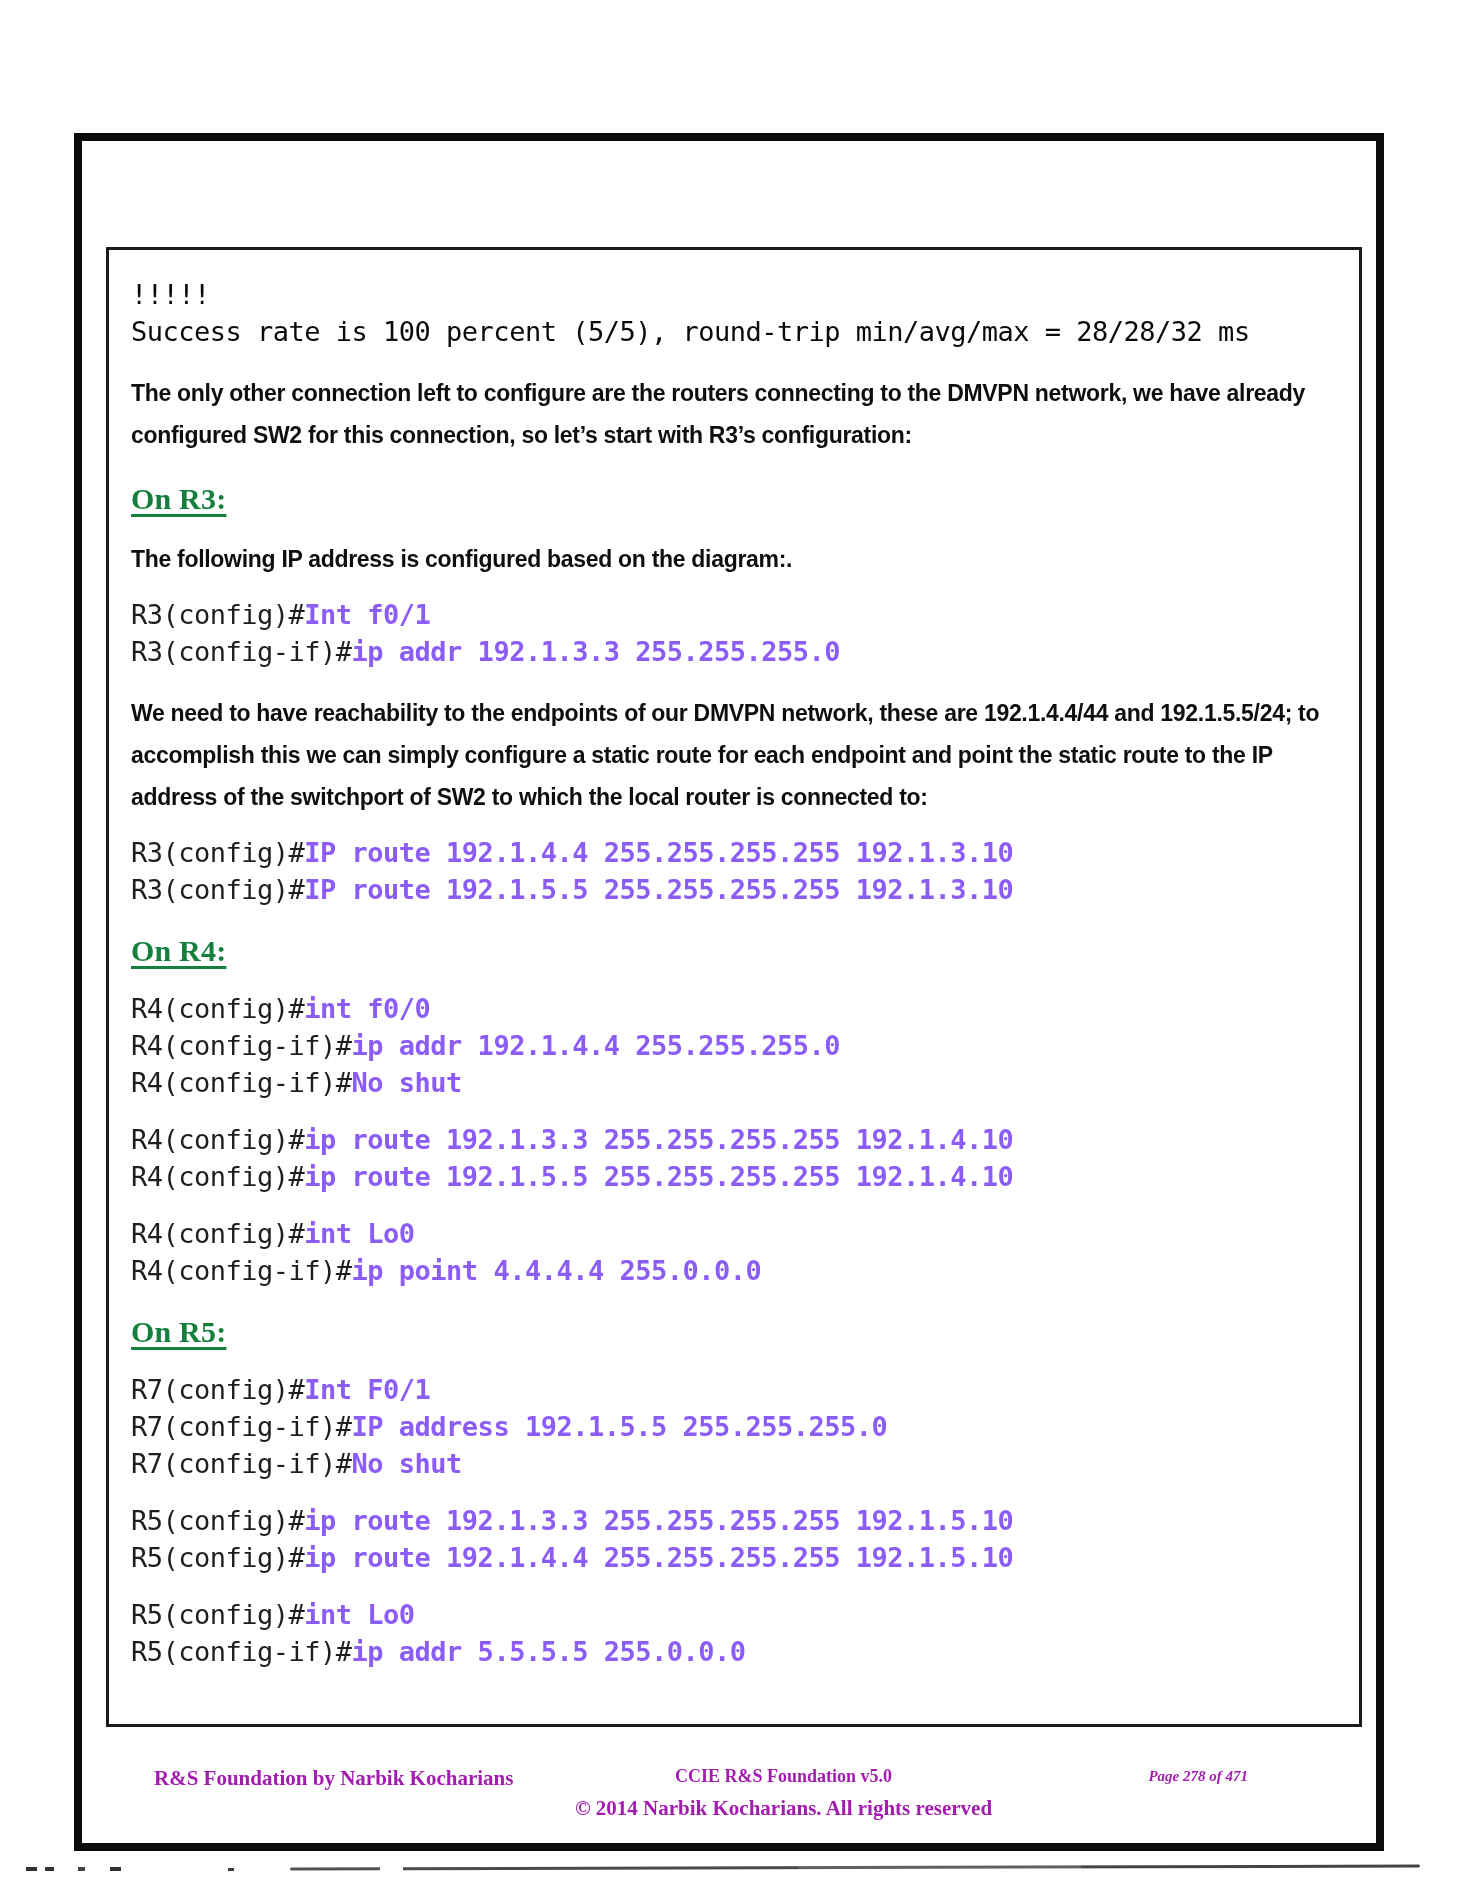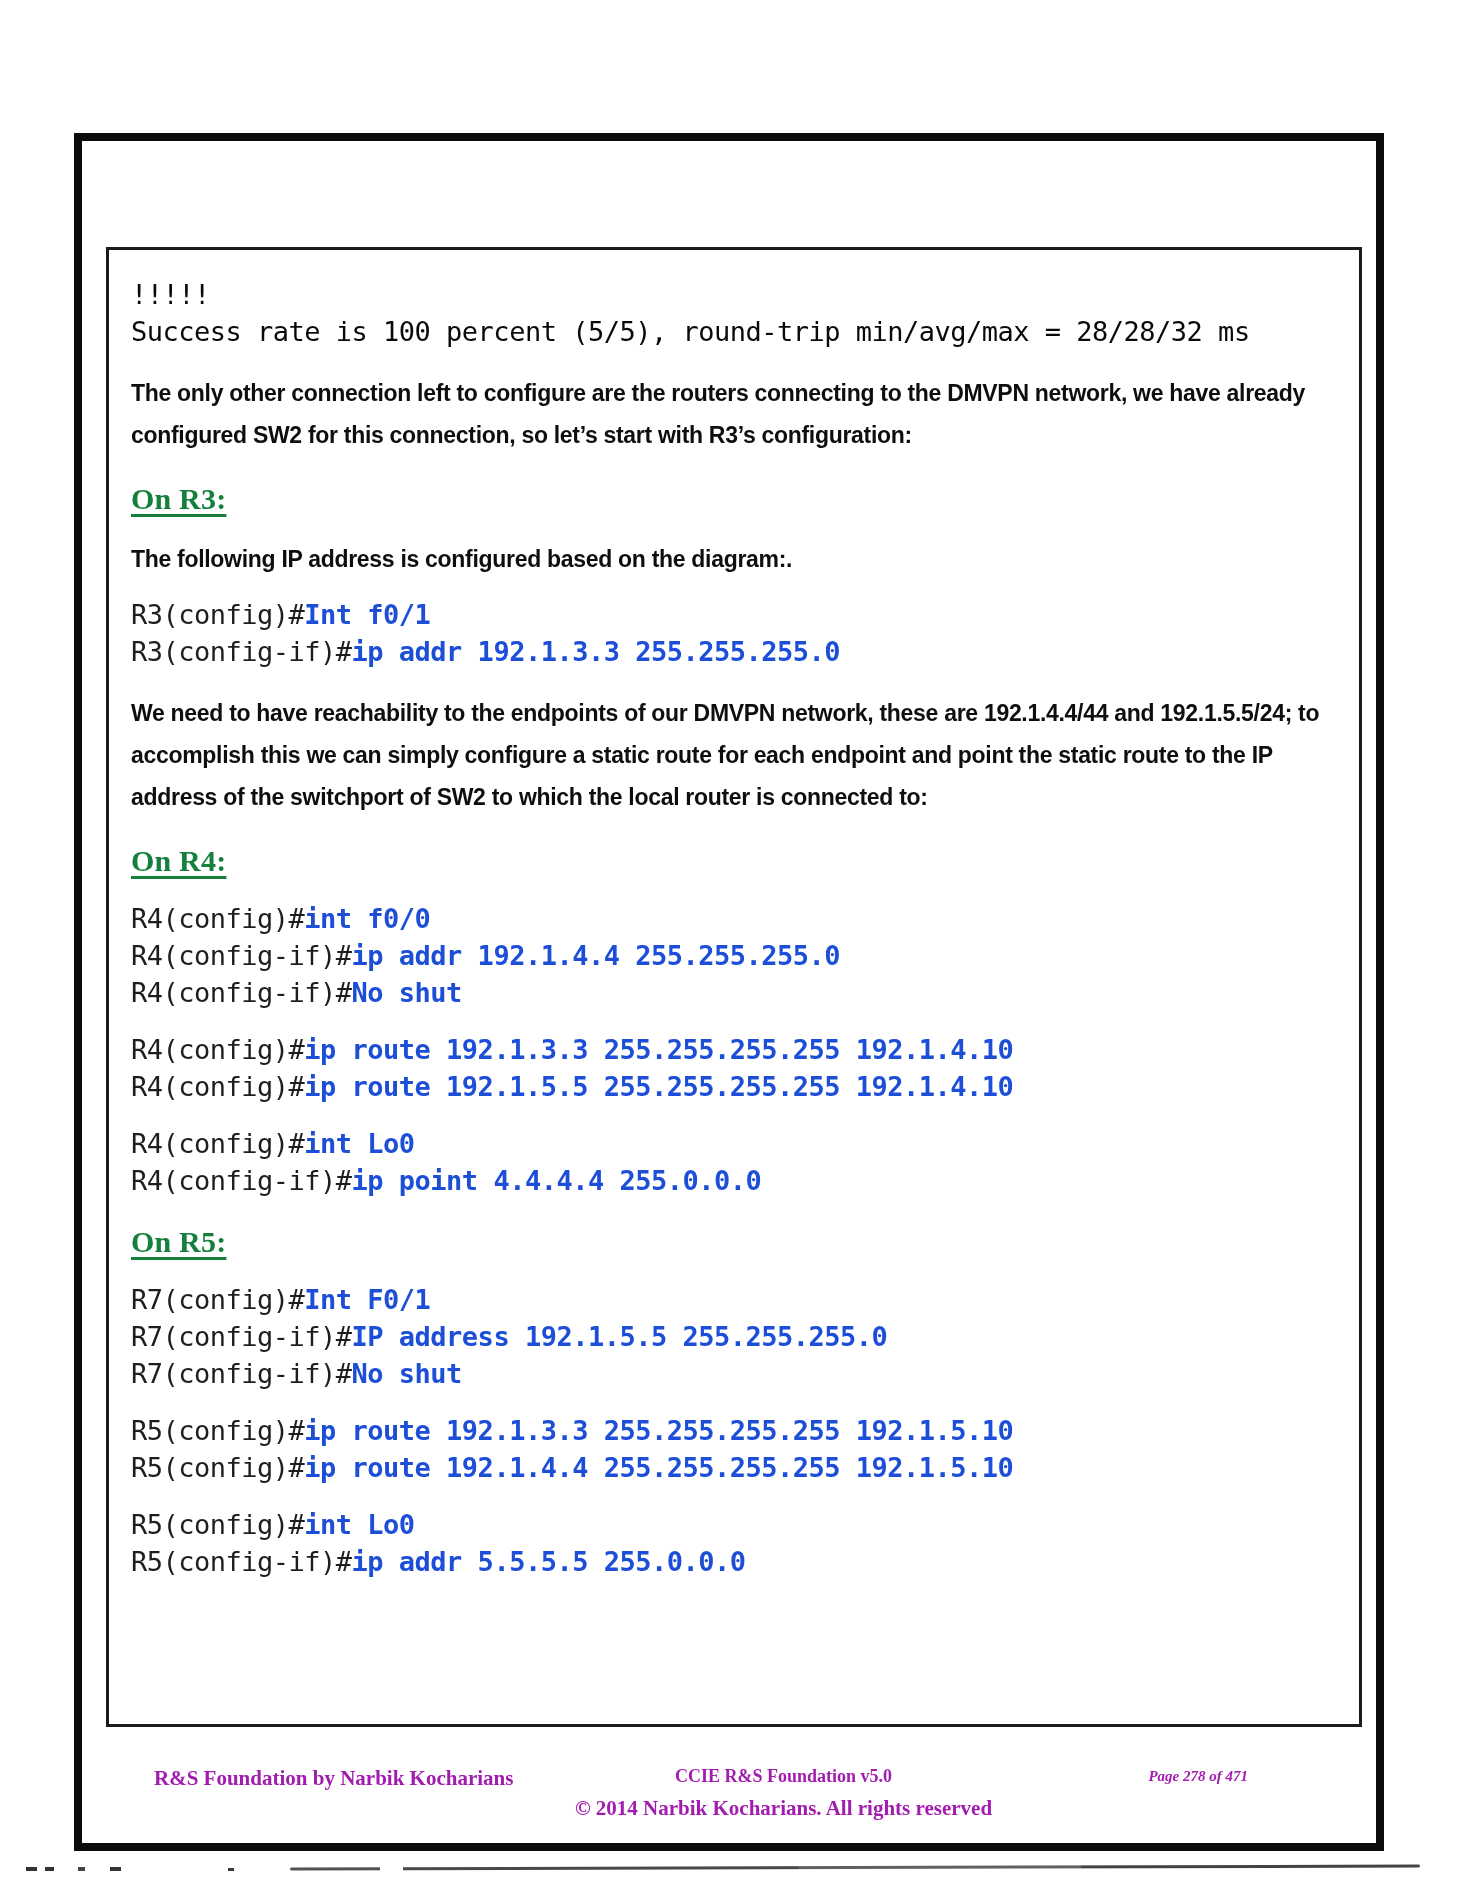--- a/index.html
+++ b/index.html
@@ -23,21 +23,21 @@
   .block-heading{margin-top:26px;}
   .block-paragraph + .block-commands{margin-top:16px;}
   .block-commands + .block-commands{margin-top:20px;}
 
   .console-line{
     font-family:"DejaVu Sans Mono",monospace;
     font-size:27px;line-height:37px;letter-spacing:-0.5px;
     color:#151515;white-space:pre;
   }
   .console-line .prefix{font-weight:400;color:#1e1e1e;}
-  .console-line .cmd-bold{font-weight:700;color:#1d4ed8;}
+  .console-line .cmd-bold{font-weight:700;color:#8b5cf6;}
   .console-line .cmd-plain{font-weight:500;color:#0a0a0a;}
 
   .paragraph{
     font-size:23px;font-weight:700;line-height:42px;letter-spacing:-0.3px;
     color:#0e0e0e;max-width:1212px;
   }
   .heading-text{
     font-family:"Liberation Serif",serif;font-size:30px;font-weight:700;
     color:#15803d;text-decoration:underline;text-underline-offset:5px;
     text-decoration-thickness:2.5px;letter-spacing:0.2px;
@@ -95,20 +95,24 @@
     <div class="block block-paragraph">
       <div class="paragraph">The following IP address is configured based on the diagram:.</div>
     </div>
     <div class="block block-commands">
       <div class="console-line"><span class="prefix">R3(config)#</span><span class="cmd-bold">Int f0/1</span></div>
       <div class="console-line"><span class="prefix">R3(config-if)#</span><span class="cmd-bold">ip addr 192.1.3.3 255.255.255.0</span></div>
     </div>
     <div class="block block-paragraph">
       <div class="paragraph">We need to have reachability to the endpoints of our DMVPN network, these are 192.1.4.4/44 and 192.1.5.5/24; to accomplish this we can simply configure a static route for each endpoint and point the static route to the IP address of the switchport of SW2 to which the local router is connected to:</div>
     </div>
+    <div class="block block-commands">
+      <div class="console-line"><span class="prefix">R3(config)#</span><span class="cmd-bold">IP route 192.1.4.4 255.255.255.255 192.1.3.10</span></div>
+      <div class="console-line"><span class="prefix">R3(config)#</span><span class="cmd-bold">IP route 192.1.5.5 255.255.255.255 192.1.3.10</span></div>
+    </div>
     <div class="block block-heading"><span class="heading-text">On R4:</span></div>
     <div class="block block-commands">
       <div class="console-line"><span class="prefix">R4(config)#</span><span class="cmd-bold">int f0/0</span></div>
       <div class="console-line"><span class="prefix">R4(config-if)#</span><span class="cmd-bold">ip addr 192.1.4.4 255.255.255.0</span></div>
       <div class="console-line"><span class="prefix">R4(config-if)#</span><span class="cmd-bold">No shut</span></div>
     </div>
     <div class="block block-commands">
       <div class="console-line"><span class="prefix">R4(config)#</span><span class="cmd-bold">ip route 192.1.3.3 255.255.255.255 192.1.4.10</span></div>
       <div class="console-line"><span class="prefix">R4(config)#</span><span class="cmd-bold">ip route 192.1.5.5 255.255.255.255 192.1.4.10</span></div>
     </div>

